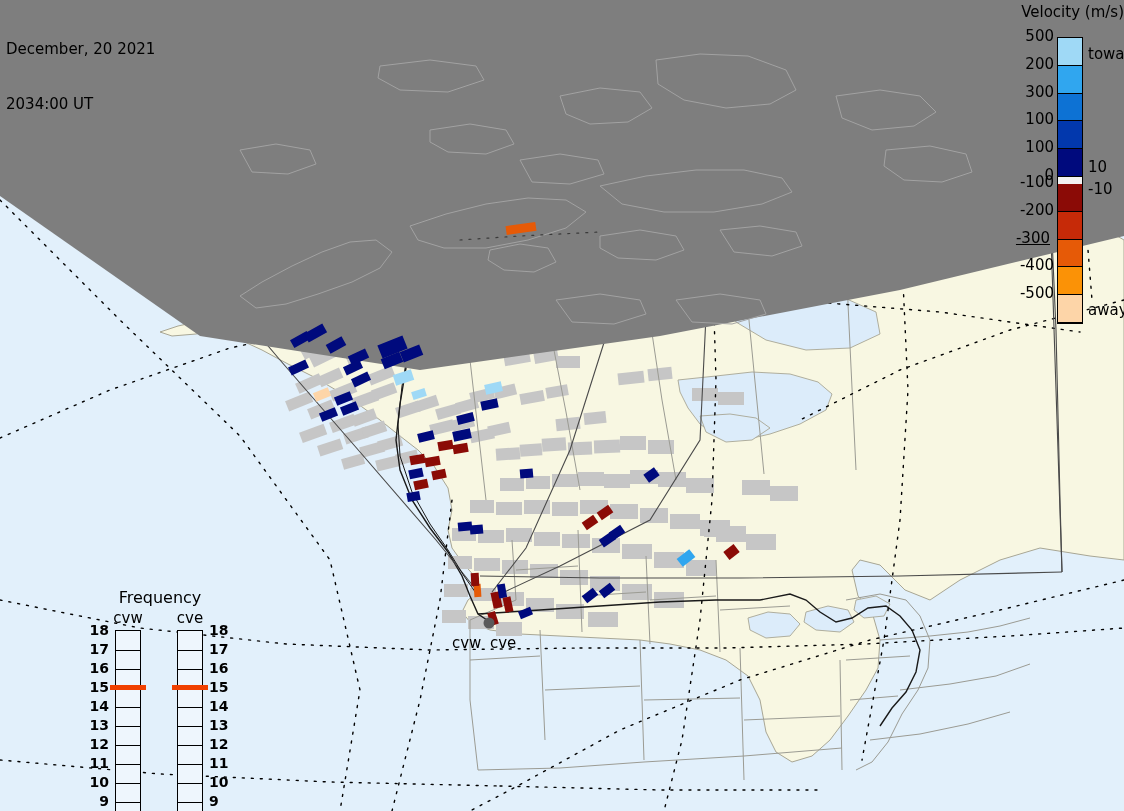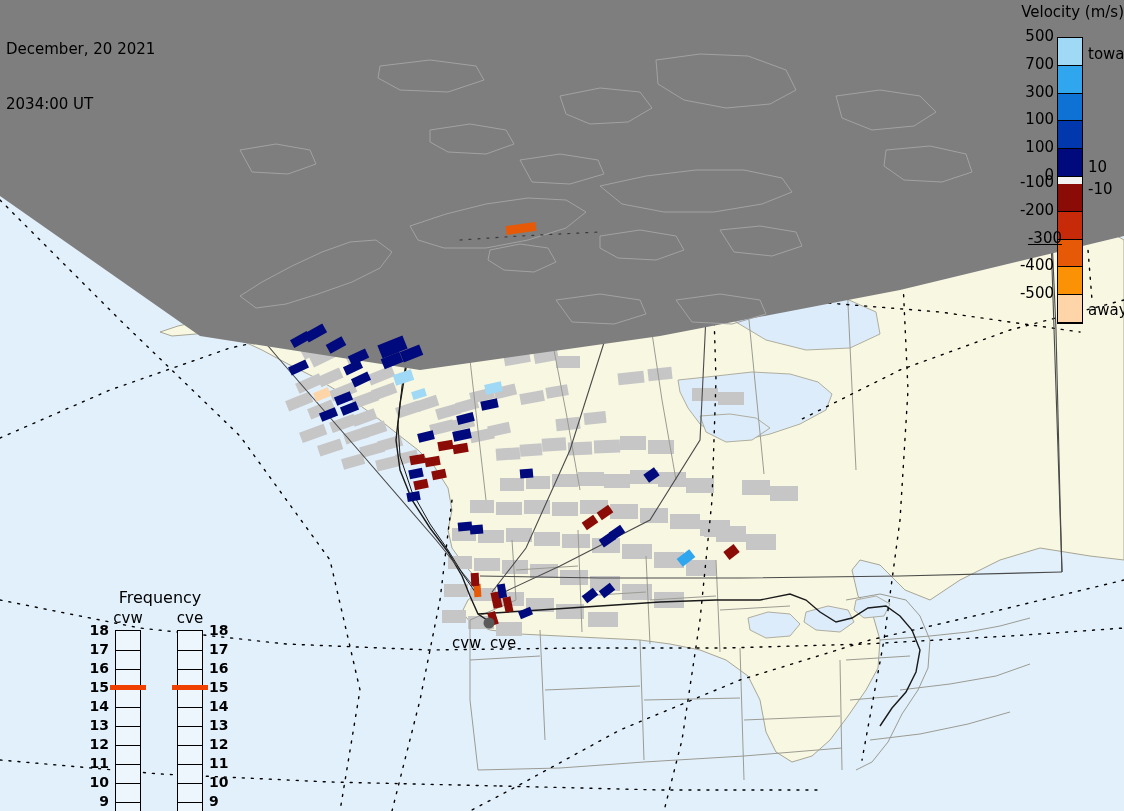--- a/index.html
+++ b/index.html
@@ -378,28 +378,28 @@
         <div class="velseg" style="top: 111.2px; height: 27.8px; background: rgb(0, 10, 125); border-bottom: 1px solid rgb(0, 0, 0);"></div>
         <div class="velseg" style="top: 139px; height: 7px; background: rgb(242, 242, 242);"></div>
         <div class="velseg" style="top: 146px; height: 27.8px; background: rgb(139, 11, 6); border-bottom: 1px solid rgb(0, 0, 0);"></div>
         <div class="velseg" style="top: 173.8px; height: 27.8px; background: rgb(198, 42, 8); border-bottom: 1px solid rgb(0, 0, 0);"></div>
         <div class="velseg" style="top: 201.6px; height: 27.8px; background: rgb(230, 90, 7); border-bottom: 1px solid rgb(0, 0, 0);"></div>
         <div class="velseg" style="top: 229.4px; height: 27.8px; background: rgb(251, 146, 6); border-bottom: 1px solid rgb(0, 0, 0);"></div>
         <div class="velseg" style="top: 257.2px; height: 27.8px; background: rgb(253, 213, 168); border-bottom: 1px solid rgb(0, 0, 0);"></div>
       </div>
     <div id="velticks">
         <div class="velticklab" style="top: 29px; right: 70px;">500</div>
-        <div class="velticklab" style="top: 56.8px; right: 70px;">700</div>
+        <div class="velticklab" style="top: 56.8px; right: 70px;">200</div>
         <div class="velticklab" style="top: 84.6px; right: 70px;">300</div>
         <div class="velticklab" style="top: 112.4px; right: 70px;">100</div>
         <div class="velticklab" style="top: 140.2px; right: 70px;">100</div>
         <div class="velticklab" style="top: 168px; right: 70px;">0</div>
         <div class="velticklab" style="top: 175px; right: 70px;">-100</div>
         <div class="velticklab" style="top: 202.8px; right: 70px;">-200</div>
-        <div class="velticklab" style="top: 230.6px; right: 62px; text-decoration: underline;">-300</div>
+        <div class="velticklab" style="top: 230.6px; right: 74px; text-decoration: underline;">-300</div>
         <div class="velticklab" style="top: 258.4px; right: 70px;">-400</div>
         <div class="velticklab" style="top: 286.2px; right: 70px;">-500</div>
       </div>
     <div class="velsidelab" style="left:113px;top:47px;">toward</div>
     <div class="velsidelab" style="left:113px;top:160px;">10</div>
     <div class="velsidelab" style="left:113px;top:182px;">-10</div>
     <div class="velsidelab" style="left:113px;top:303px;">away</div>
   </div>
 
   <div id="freqpanel">

